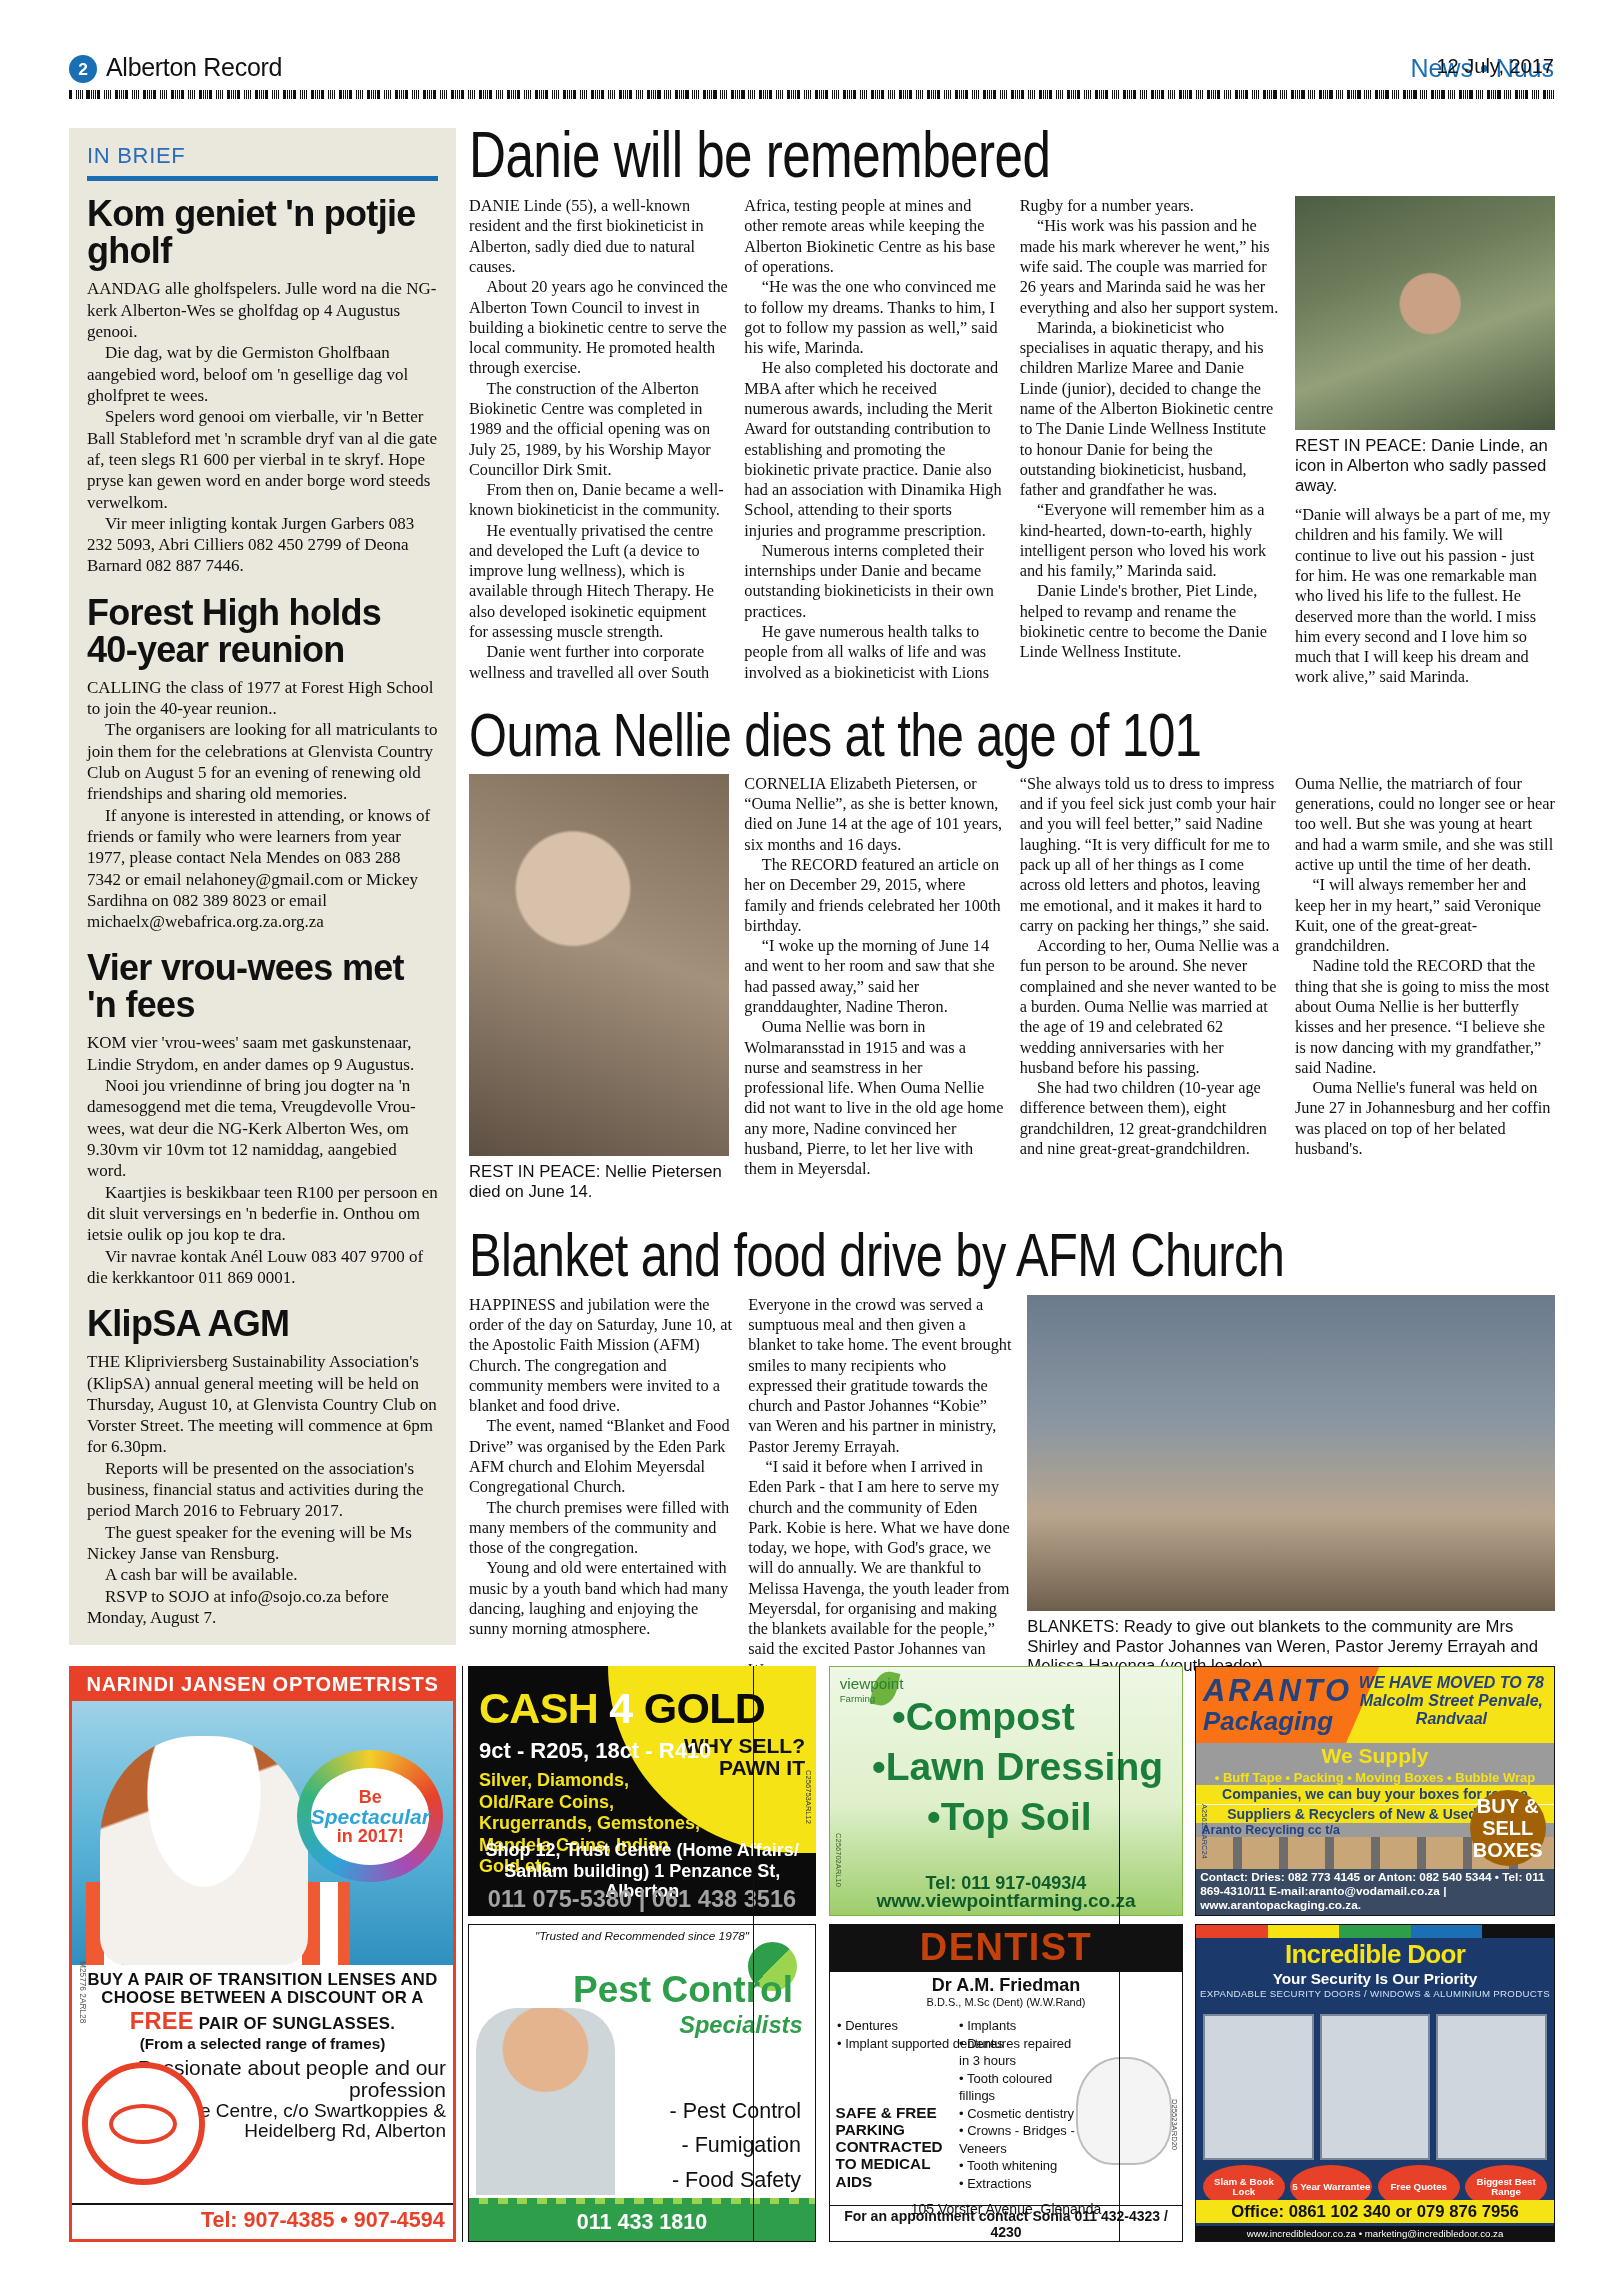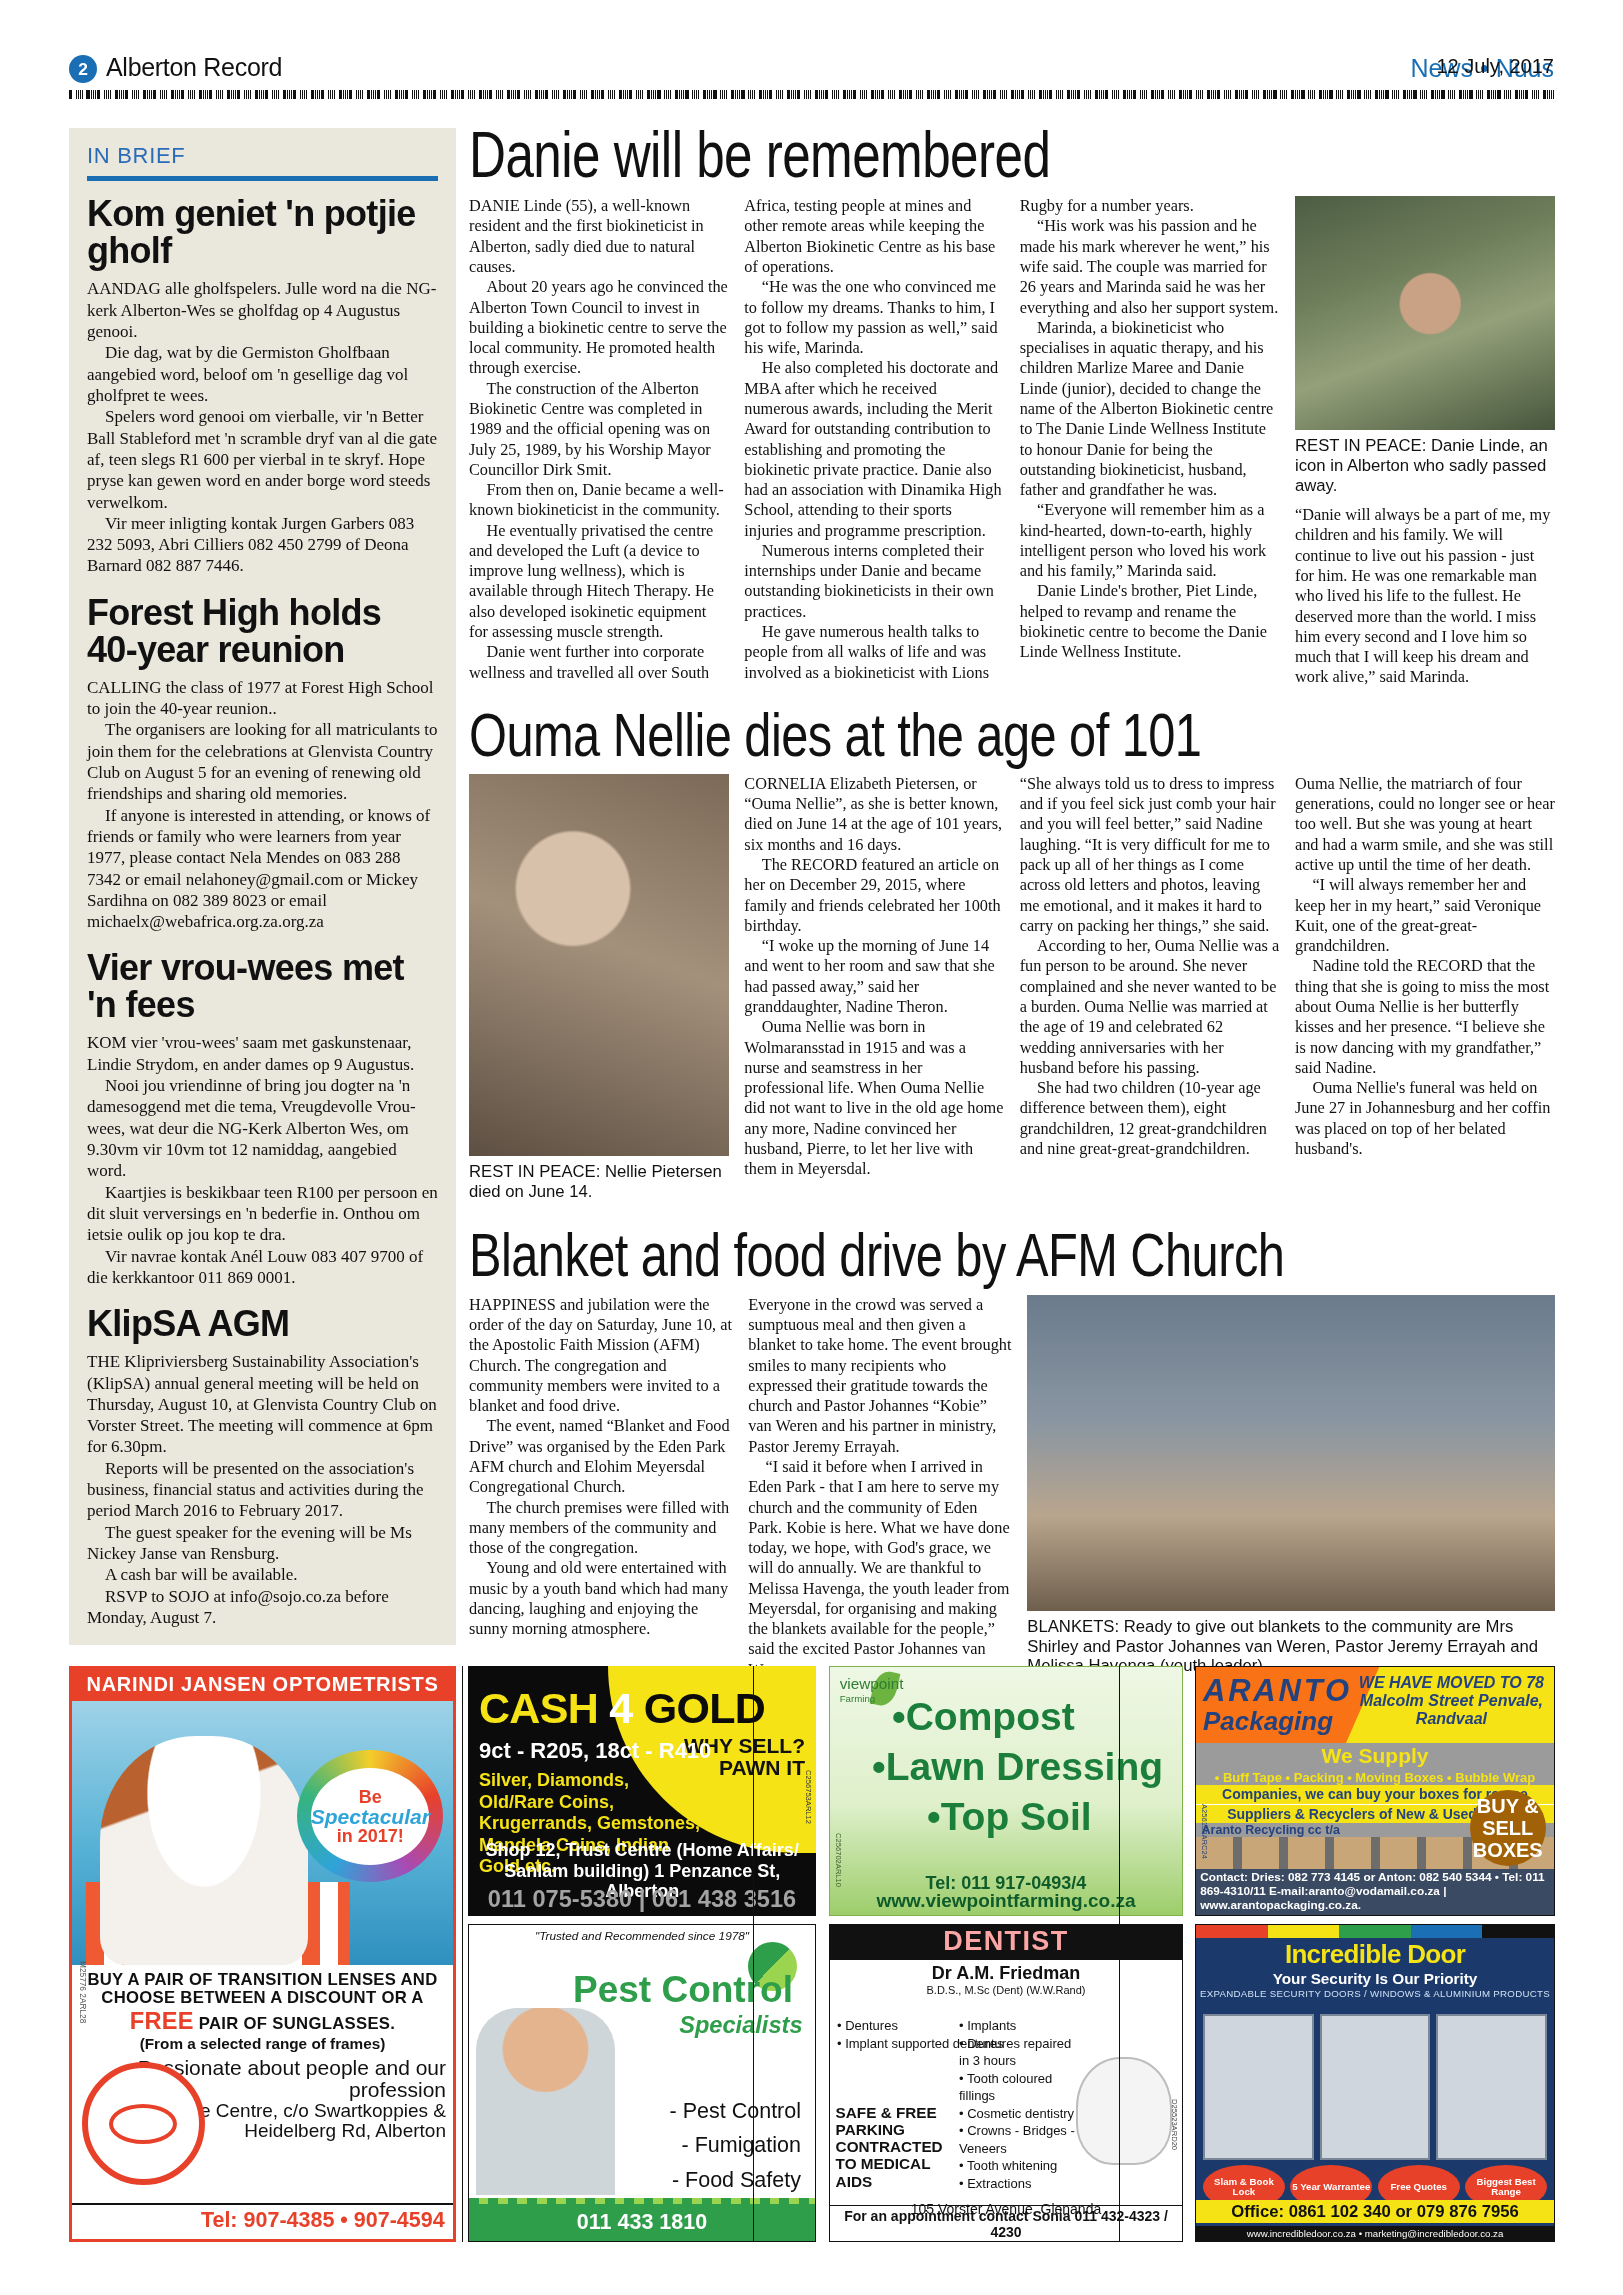--- a/index.html
+++ b/index.html
@@ -136,21 +136,21 @@
      background:#6cb33f;transform:rotate(12deg);}
   .view-l1{position:absolute;left:62px;top:28px;font-size:39px;font-weight:bold;color:#1b7f3b;}
   .view-l2{position:absolute;left:42px;top:78px;font-size:39px;font-weight:bold;color:#1b7f3b;}
   .view-l3{position:absolute;left:97px;top:128px;font-size:39px;font-weight:bold;color:#1b7f3b;}
   .view-tel{position:absolute;left:0;right:0;bottom:21px;text-align:center;font-size:18px;color:#0f5c2b;font-weight:bold;}
   .view-web{position:absolute;left:0;right:0;bottom:2.8px;text-align:center;font-size:19px;color:#0f5c2b;font-weight:bold;}
   .view-code{position:absolute;left:4.2px;bottom:28px;font-size:7.6px;color:#3a5c2a;writing-mode:vertical-rl;}
 
   
   .ad-dent{left:760px;top:258px;width:354px;height:318px;background:#fff;border:1.4px solid #111;}
-  .dent-bar{background:#111;color:#fca5a5;text-align:center;font-size:27px;font-weight:bold;
+  .dent-bar{background:#111;color:#c2410c;text-align:center;font-size:38px;font-weight:bold;
      letter-spacing:1.4px;padding:1.4px 0 2.8px 0;}
   .dent-dr{text-align:center;font-size:18px;font-weight:bold;margin-top:2.8px;}
   .dent-q{text-align:center;font-size:11px;}
   .dent-col{position:absolute;left:7px;top:92px;width:201px;font-size:13px;line-height:1.35;}
   .dent-col2{position:absolute;left:129px;top:92px;width:118px;font-size:13px;line-height:1.35;}
   .dent-safe{position:absolute;left:5.6px;top:179px;width:117px;font-size:15.3px;font-weight:bold;line-height:1.12;}
   .dent-tooth{position:absolute;right:9.7px;top:132px;width:92px;height:104px;
      background:#f4f4f4;border:2.1px solid #bdbdbd;border-radius:46% 46% 38% 38%;}
   .dent-addr{position:absolute;left:0;right:0;bottom:23.6px;text-align:center;font-size:14px;}
   .dent-foot{position:absolute;left:0;right:0;bottom:1.4px;text-align:center;font-size:14px;font-weight:bold;

